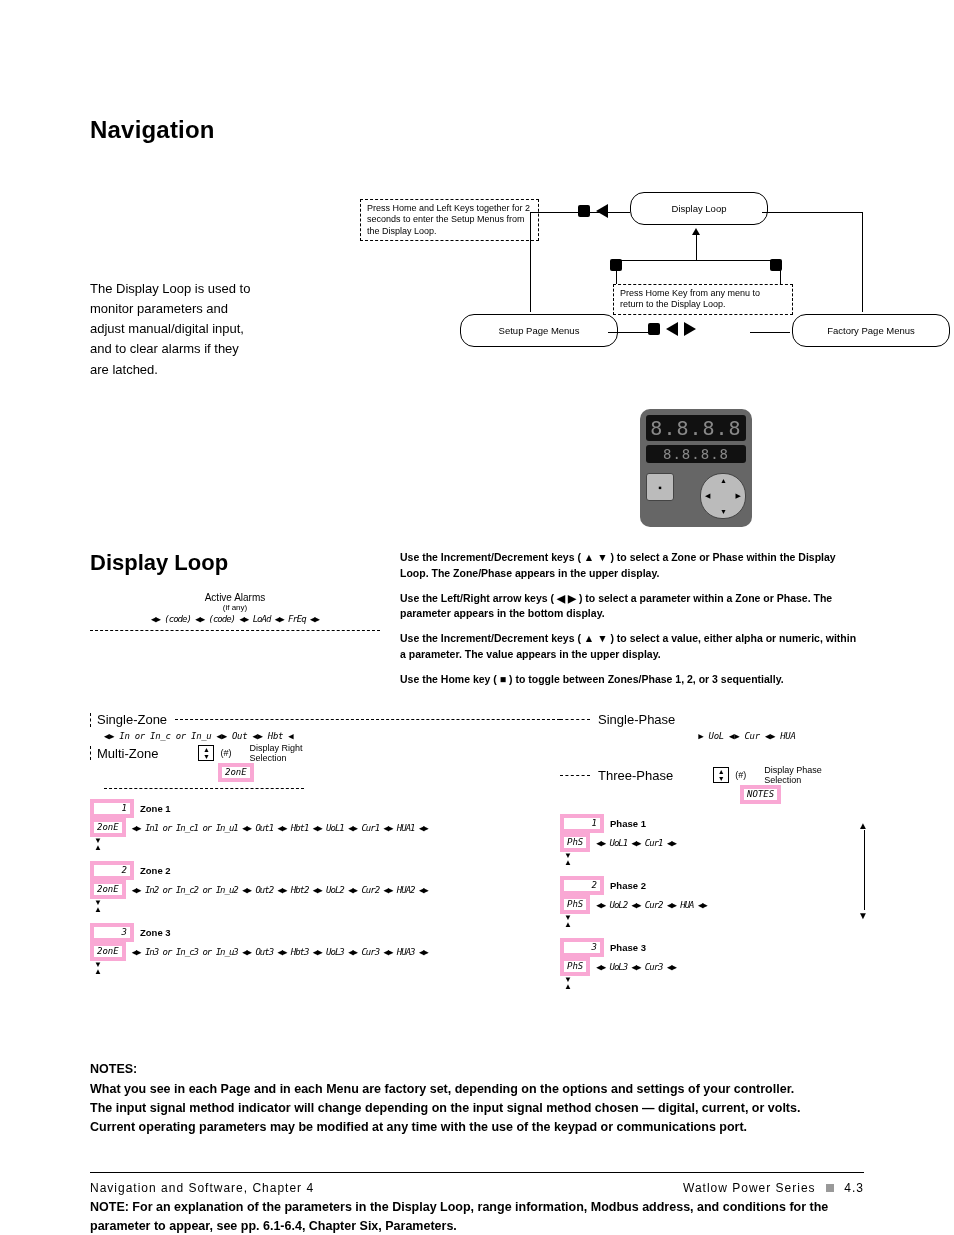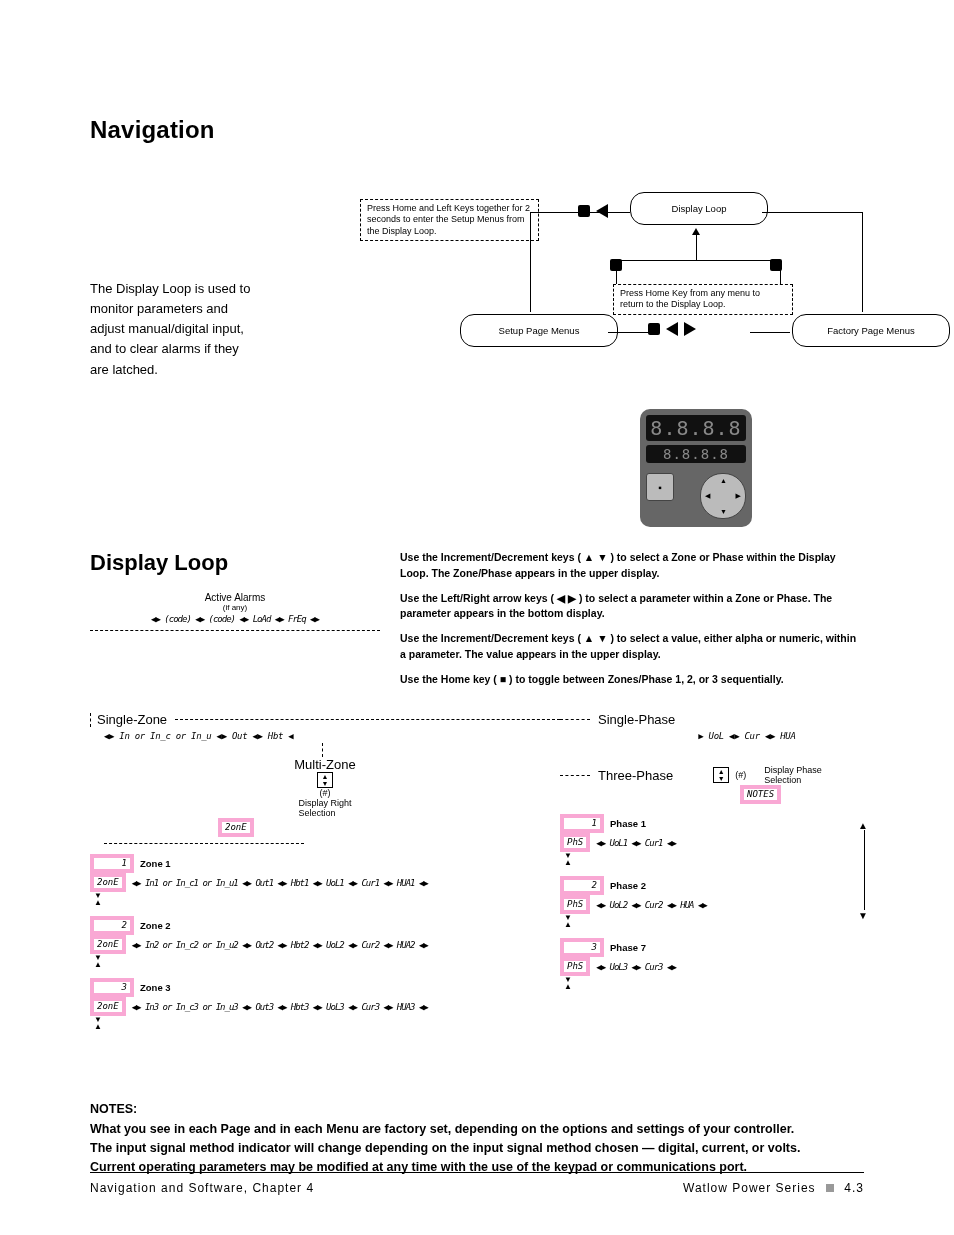--- a/index.html
+++ b/index.html
@@ -136,21 +136,21 @@
     <div style="display:flex;">
 
       <div style="width:470px; position:relative;">
         <div class="lblrow" style="display:flex; align-items:center;">
           <span style="border-left:1px dashed #000; height:14px; margin-right:6px;"></span>
           <span>Single-Zone</span>
           <span class="dashedh" style="flex:1; margin-left:8px;"></span>
         </div>
         <div class="paramrow seg" style="margin-left:14px;">◀▶ In   or  In_c or  In_u  ◀▶ Out ◀▶ Hbt ◀</div>
 
-        <div class="lblrow" style="display:flex; align-items:center; flex-direction:column;">
+        <div class="lblrow" style="display:flex; align-items:center; ">
           <span style="border-left:1px dashed #000; height:14px; margin-right:6px;"></span>
           <span>Multi-Zone</span>
           <span style="width:40px;"></span>
           <span class="mini-updn">▲<br>▼</span>
           <span style="width:6px;"></span>
           <span style="font-size:9px;">(#)</span>
           <span style="width:18px;"></span>
           <span style="font-size:9px; white-space:pre;">Display Right
 Selection</span>
         </div>
@@ -233,21 +233,21 @@
               </div>
               <div style="display: flex; align-items: center; gap: 6px;">
                 <span class="mini-seg-box">PhS</span>
                 <span class="seg tinyarrows" style="font-size: 9px;">◀▶ UoL2 ◀▶ Cur2 ◀▶  HUA ◀▶</span>
               </div>
               <div style="font-size: 8px; line-height: 7px; margin-left: 4px;">▼<br>▲</div>
             </div>
             <div style="margin-top: 10px;">
               <div style="display: flex; align-items: center; gap: 6px;">
                 <span class="mini-seg-box" style="width: 30px; text-align: right;">3</span>
-                <span style="font-weight: bold; font-size: 9.5px;">Phase 7</span>
+                <span style="font-weight: bold; font-size: 9.5px;">Phase 3</span>
               </div>
               <div style="display: flex; align-items: center; gap: 6px;">
                 <span class="mini-seg-box">PhS</span>
                 <span class="seg tinyarrows" style="font-size: 9px;">◀▶ UoL3 ◀▶ Cur3 ◀▶</span>
               </div>
               <div style="font-size: 8px; line-height: 7px; margin-left: 4px;">▼<br>▲</div>
             </div>
           </div>
 
         <div style="position:absolute; right:-4px; top:110px; font-size:10px;">▲</div>
@@ -257,20 +257,21 @@
     </div>
   </div>
 
   <div class="notes">
     <div>NOTES:</div>
     <div>What you see in each Page and in each Menu are factory set, depending on the options and settings of your controller.</div>
     <div>The input signal method indicator will change depending on the input signal method chosen — digital, current, or volts.</div>
     <div>Current operating parameters may be modified at any time with the use of the keypad or communications port.</div>
   </div>
 
+  <div class="noteb">NOTE: For an explanation of the parameters in the Display Loop, range information, Modbus address, and conditions for the parameter to appear, see pp. 6.1-6.4, Chapter Six, Parameters.</div>
 
   <div class="ftr">
     <div>Navigation and Software, Chapter 4</div>
     <div>
       <span>Watlow Power Series</span>
       <span class="fbox"></span>
       <span>4.3</span>
     </div>
   </div>
 

